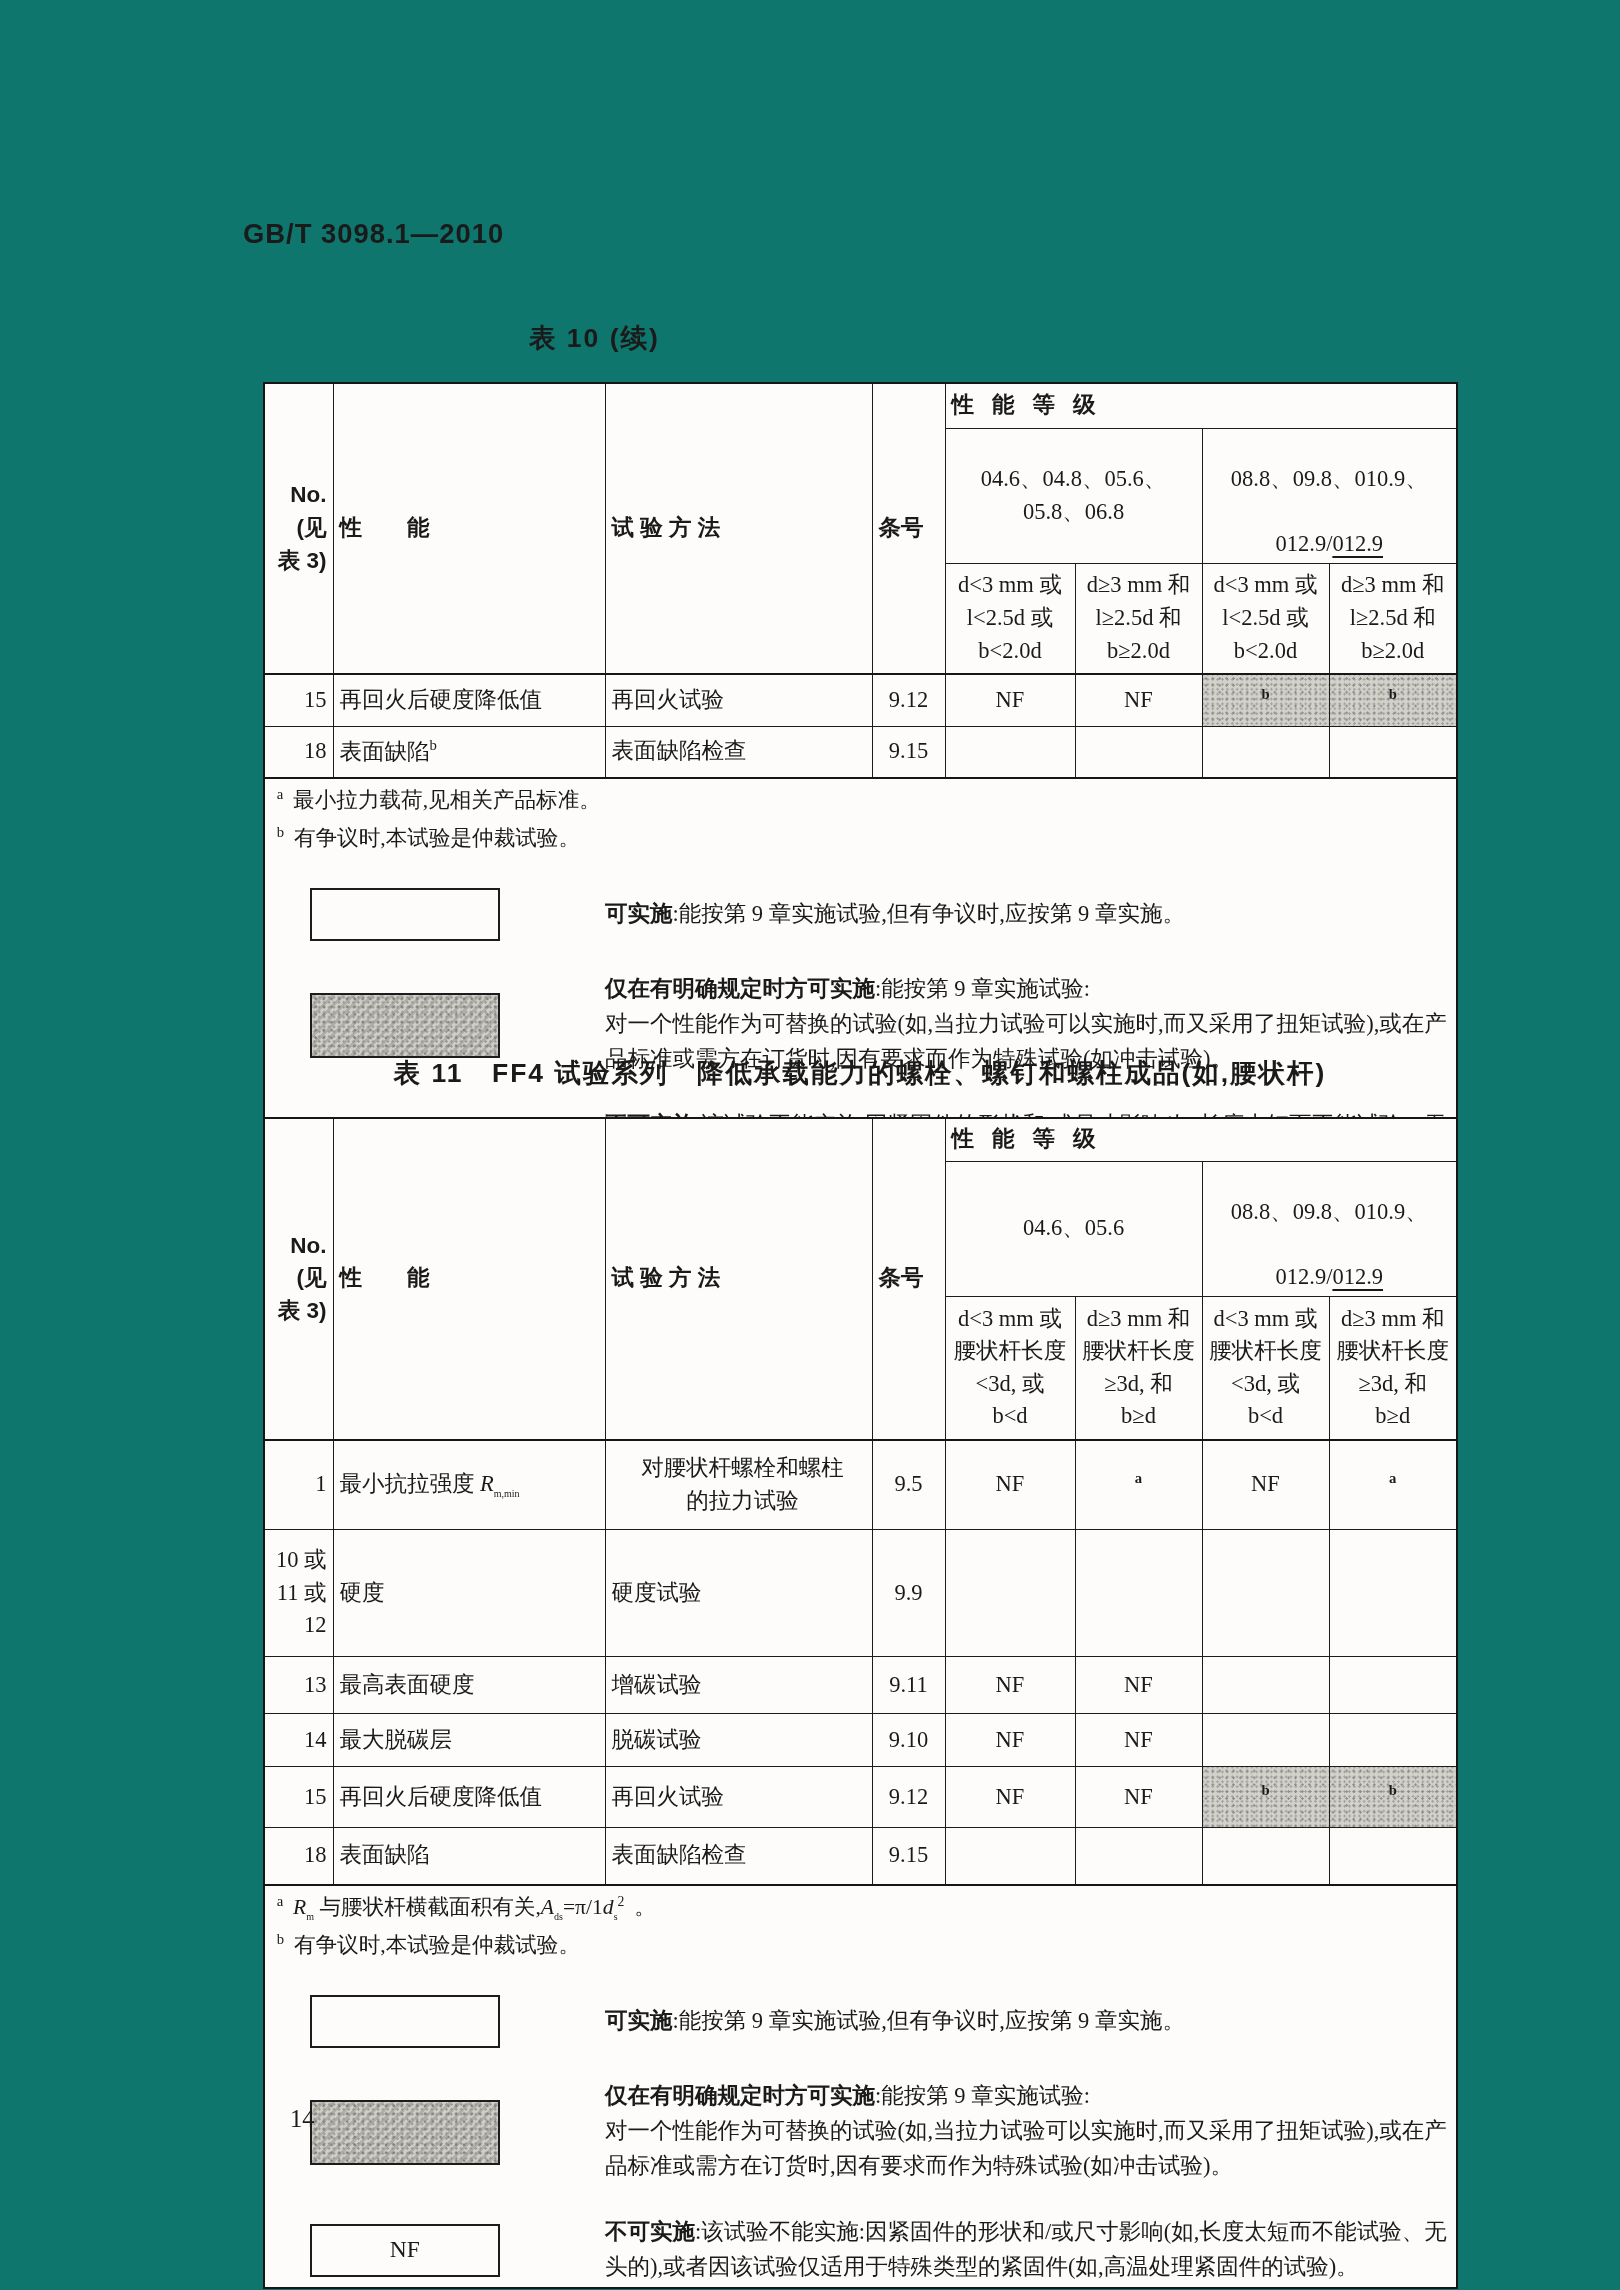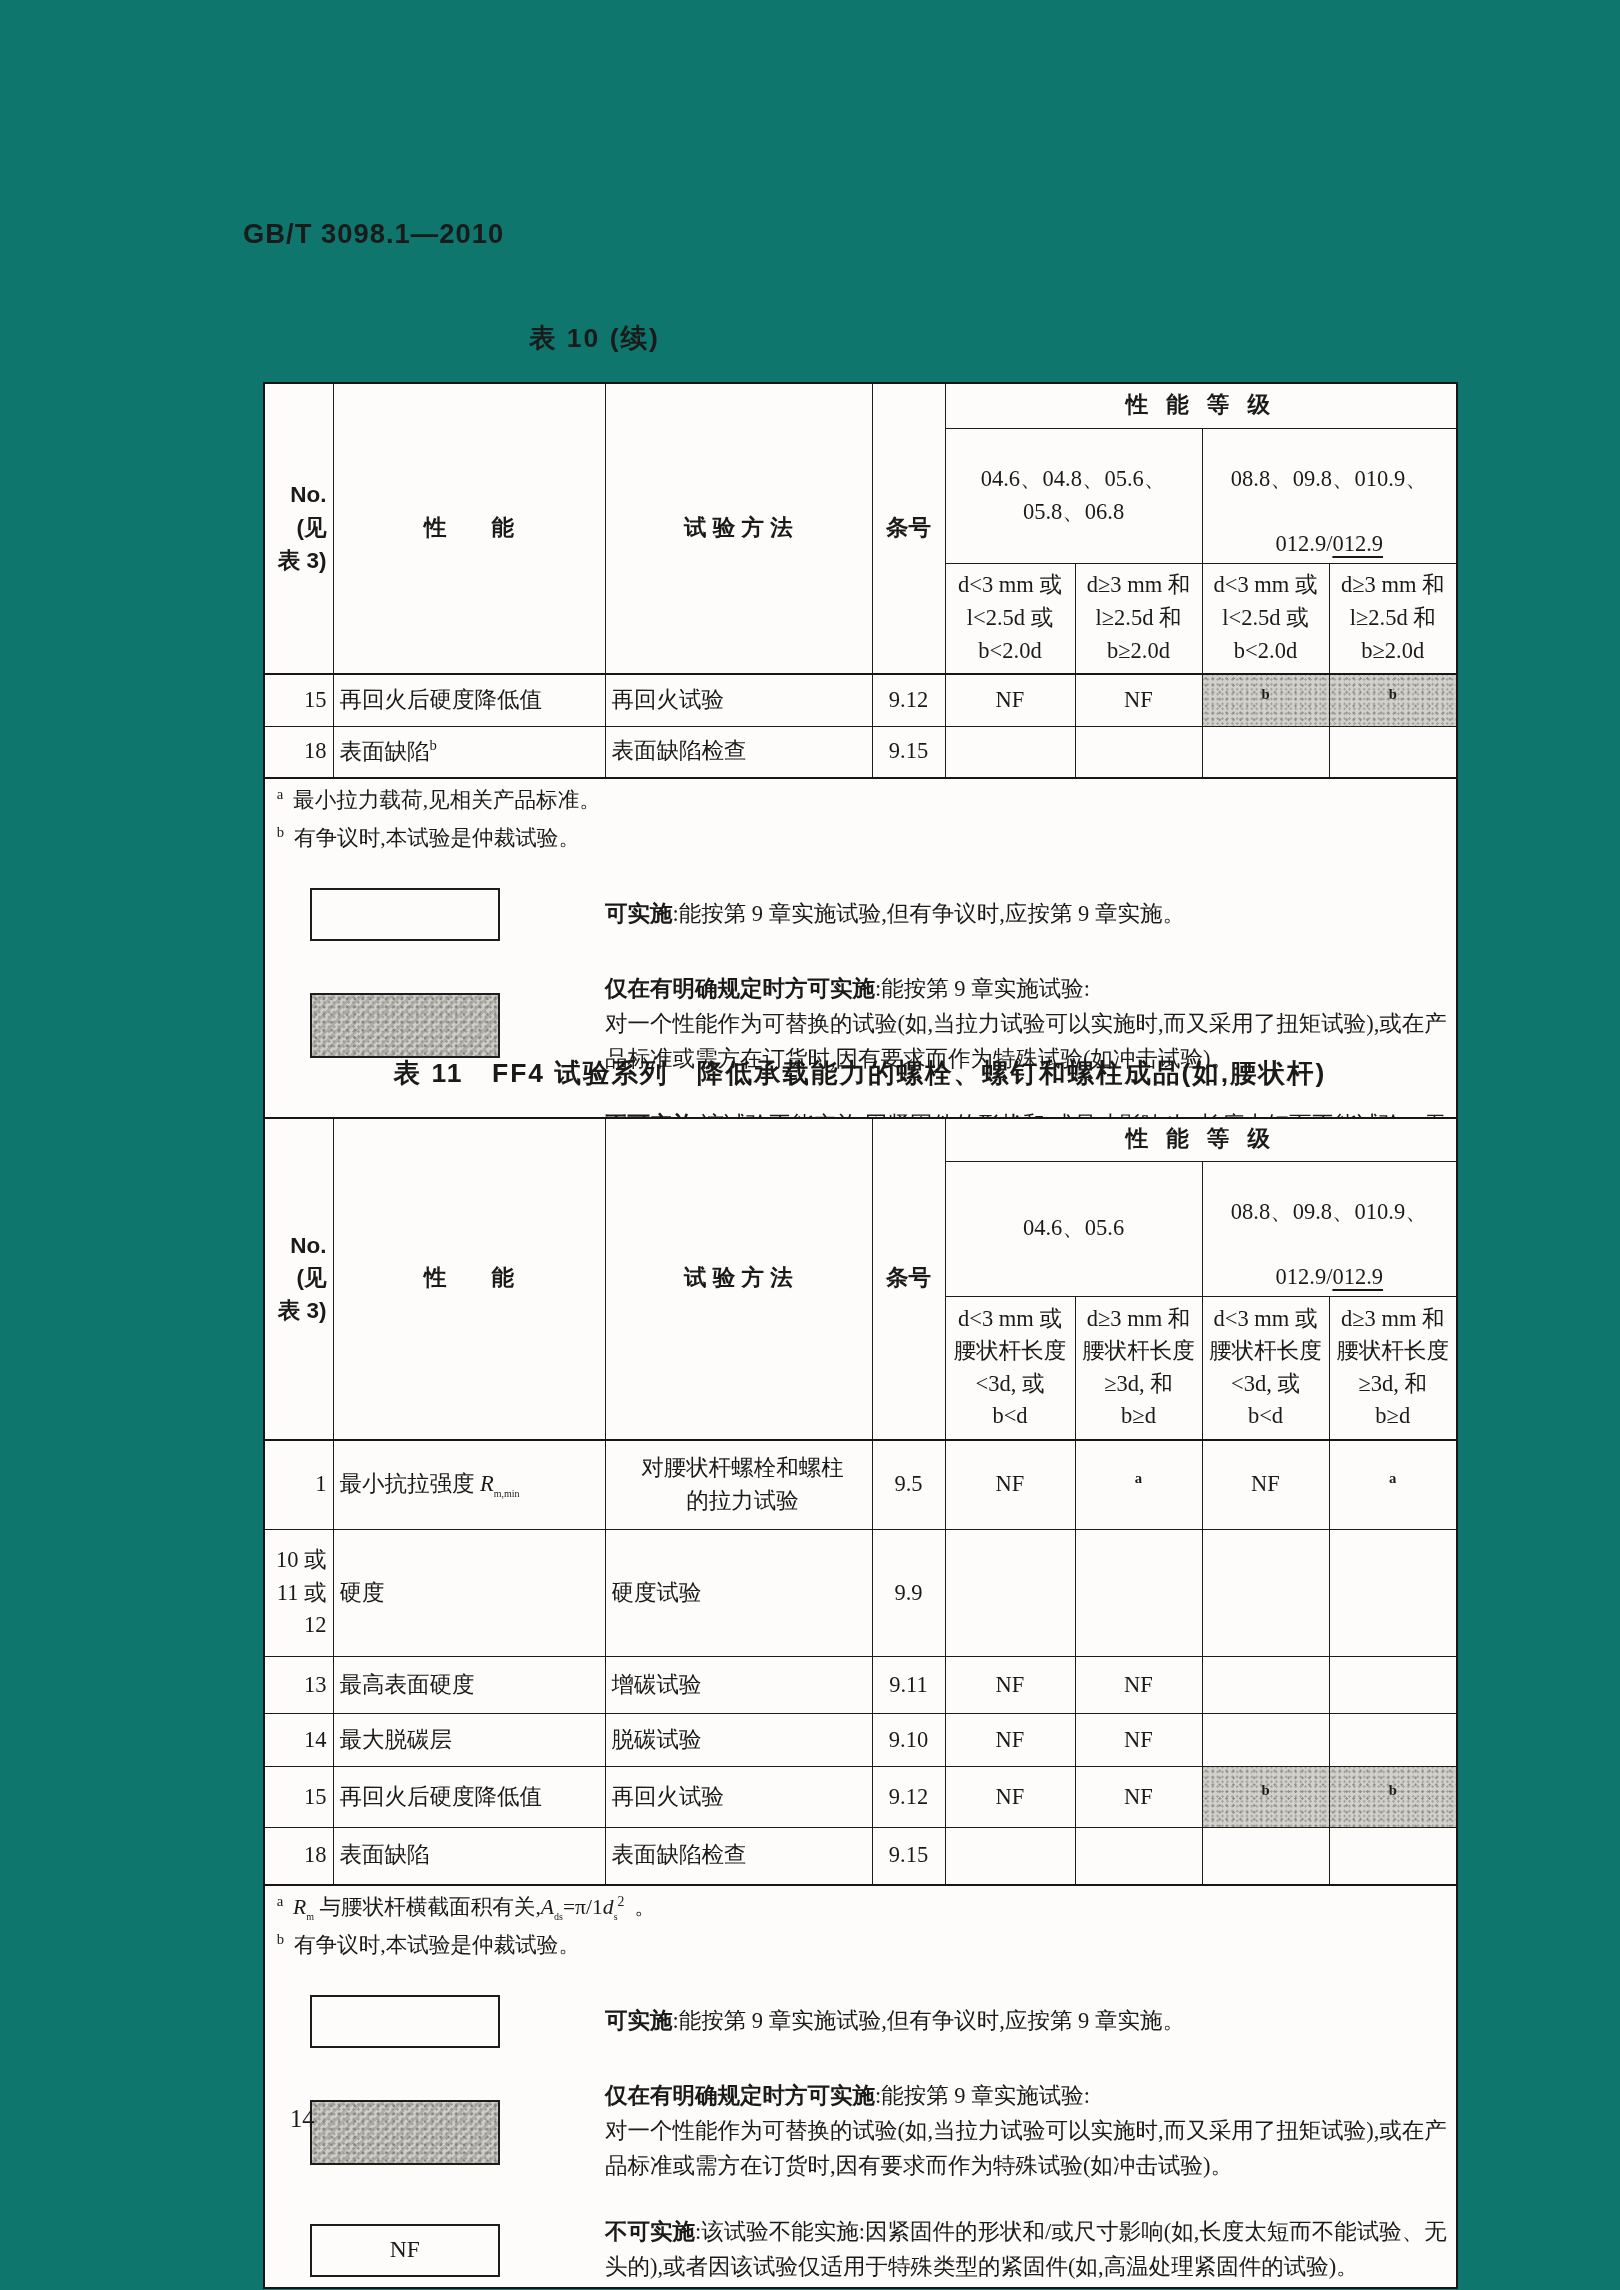--- a/index.html
+++ b/index.html
@@ -42,21 +42,20 @@
     padding: 2px 5.9px;
     vertical-align: middle;
     font-size: 22.5px;
     line-height: 1.45;
     overflow: hidden;
   }
   table.std { border: 2.9px solid #161616; }
   td.hdr {
     font-family: "Liberation Sans", sans-serif;
     font-weight: 600;
-    text-align: center;
     white-space: pre-line;
   }
   td.grade-span { letter-spacing: 5.9px; font-size: 23.5px; }
   td.grade-grp { font-weight: normal; font-family:"Liberation Serif", serif; text-align:center; white-space: pre-line; font-size: 22.5px; line-height: 1.5; }
   td.cond {
     font-size: 20.6px; text-align: center; white-space: pre-line;
     line-height: 1.65; font-family: "Liberation Serif", serif; font-weight: normal;
     padding: 3.9px 2px;
   }
   td.cno { text-align: right; white-space: pre-line; }

